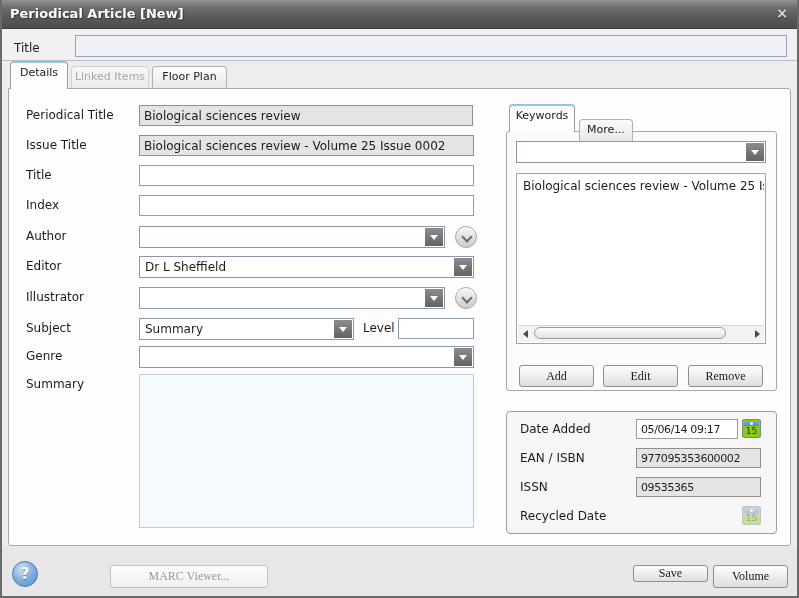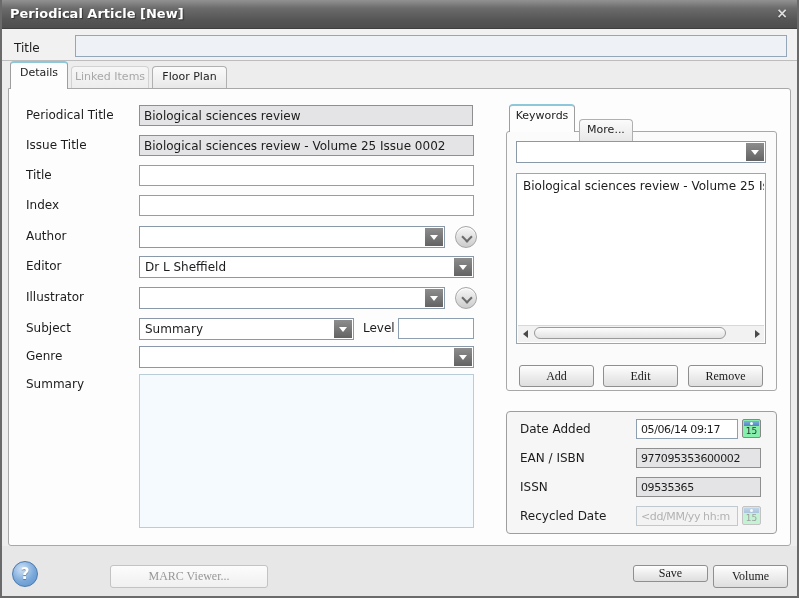--- a/index.html
+++ b/index.html
@@ -68,21 +68,21 @@
   .hsbtn.r::after{content:"";position:absolute;left:6px;top:4px;
            border-left:5px solid #4a4a4a;border-top:4px solid transparent;border-bottom:4px solid transparent;}
   .hsthumb{position:absolute;left:16px;top:1px;height:12px;width:78%;box-sizing:border-box;
            background:linear-gradient(#fdfdfd,#e2e2e2);border:1px solid #9a9a9a;border-radius:6px;}
   
   .btn{position:absolute;box-sizing:border-box;background:linear-gradient(#fefefe,#eaeaea 60%,#dedede);
        border:1px solid #8f8f8f;border-radius:3px;font-size:12px;color:#1a1a1a;
        text-align:center;cursor:default;padding:0;font-family:Liberation Serif, serif;}
   .btn.dim{color:#979797;border-color:#c3c3c3;background:linear-gradient(#fcfcfc,#f0f0f0);}
   
-  .cal{position:absolute;width:19px;height:19px;box-sizing:border-box;background:#86efac;
+  .cal{position:absolute;width:19px;height:19px;box-sizing:border-box;background:#84cc16;
        border:1px solid #878787;border-radius:2px;}
   .cal .caltop{position:absolute;left:1px;right:1px;top:1px;height:5px;
        background:linear-gradient(#7fb0dd,#5186bd);}
   .cal .caltop::after{content:"";position:absolute;left:50%;top:1px;width:3px;height:3px;
        margin-left:-2px;background:#fff;border-radius:50%;}
   .cal .calday{position:absolute;left:0;right:0;top:6px;text-align:center;font-size:9px;color:#333;}
   .cal.disabled{opacity:.45;}
   
   .footer-strip{position:absolute;left:0;top:546px;width:100%;height:52px;background:#e7e7e7;}
   .help{position:absolute;left:12px;top:561px;width:26px;height:26px;border-radius:50%;
@@ -192,21 +192,20 @@
       <span class="calday">15</span>
     </div>
 
     <span class="lbl" style="left:511px;top:362px">EAN / ISBN</span>
     <input class="tb ro num" style="left: 627px; top: 359px; width: 125px; height: 20px;" readonly="" value="977095353600002">
 
     <span class="lbl" style="left:511px;top:391px">ISSN</span>
     <input class="tb ro num" style="left: 627px; top: 388px; width: 125px; height: 20px;" readonly="" value="09535365">
 
     <span class="lbl" style="left:511px;top:420px">Recycled Date</span>
-    <input class="tb ph num" style="left: 627px; top: 417px; width: 102px; height: 20px;" placeholder="&lt;dd/MM/yy hh:m">
     <div class="cal disabled" style="left:733px;top:417px">
       <span class="caltop"></span>
       <span class="calday">15</span>
     </div>
 
   </div>
 
   <div class="footer-strip"></div>
   <div class="help">?</div>
   <button class="btn dim" style="left:110px;top:565px;width:158px;height:23px">MARC Viewer...</button>

